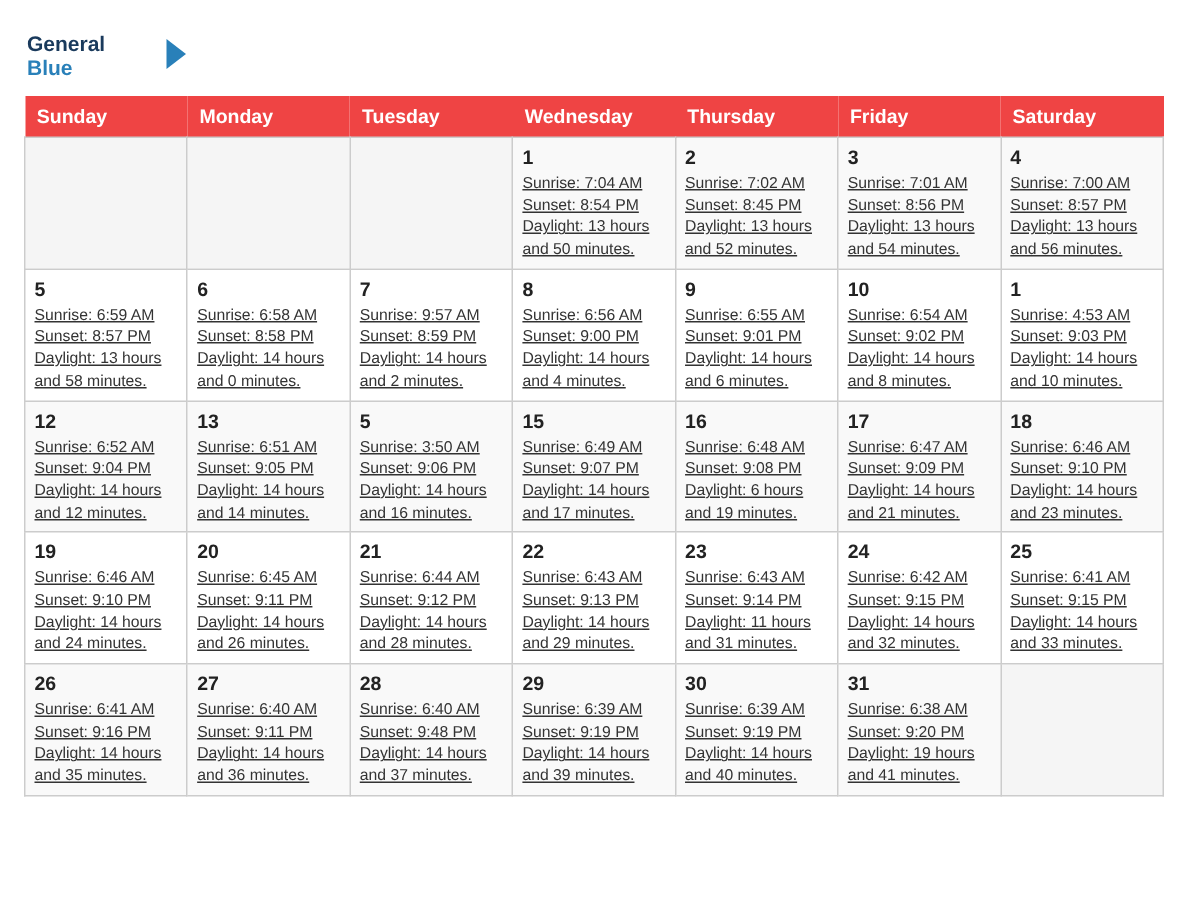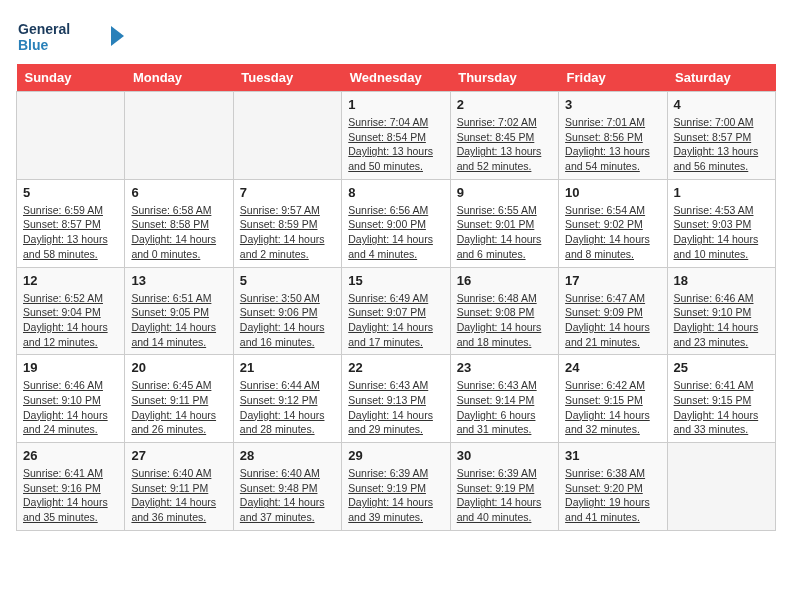--- a/index.html
+++ b/index.html
@@ -230,21 +230,21 @@
           <span>Sunrise: 6:49 AM</span><br>
           <span>Sunset: 9:07 PM</span><br>
           <span>Daylight: 14 hours and 17 minutes.</span>
         </div>
       </td>
         <td>
         <span class="day-number">16</span>
         <div class="cell-content">
           <span>Sunrise: 6:48 AM</span><br>
           <span>Sunset: 9:08 PM</span><br>
-          <span>Daylight: 14 hours and 18 minutes.</span>
+          <span>Daylight: 6 hours and 19 minutes.</span>
         </div>
       </td>
         <td>
         <span class="day-number">17</span>
         <div class="cell-content">
           <span>Sunrise: 6:47 AM</span><br>
           <span>Sunset: 9:09 PM</span><br>
           <span>Daylight: 14 hours and 21 minutes.</span>
         </div>
       </td>
@@ -288,21 +288,21 @@
           <span>Sunrise: 6:43 AM</span><br>
           <span>Sunset: 9:13 PM</span><br>
           <span>Daylight: 14 hours and 29 minutes.</span>
         </div>
       </td>
         <td>
         <span class="day-number">23</span>
         <div class="cell-content">
           <span>Sunrise: 6:43 AM</span><br>
           <span>Sunset: 9:14 PM</span><br>
-          <span>Daylight: 6 hours and 31 minutes.</span>
+          <span>Daylight: 11 hours and 31 minutes.</span>
         </div>
       </td>
         <td>
         <span class="day-number">24</span>
         <div class="cell-content">
           <span>Sunrise: 6:42 AM</span><br>
           <span>Sunset: 9:15 PM</span><br>
           <span>Daylight: 14 hours and 32 minutes.</span>
         </div>
       </td>

